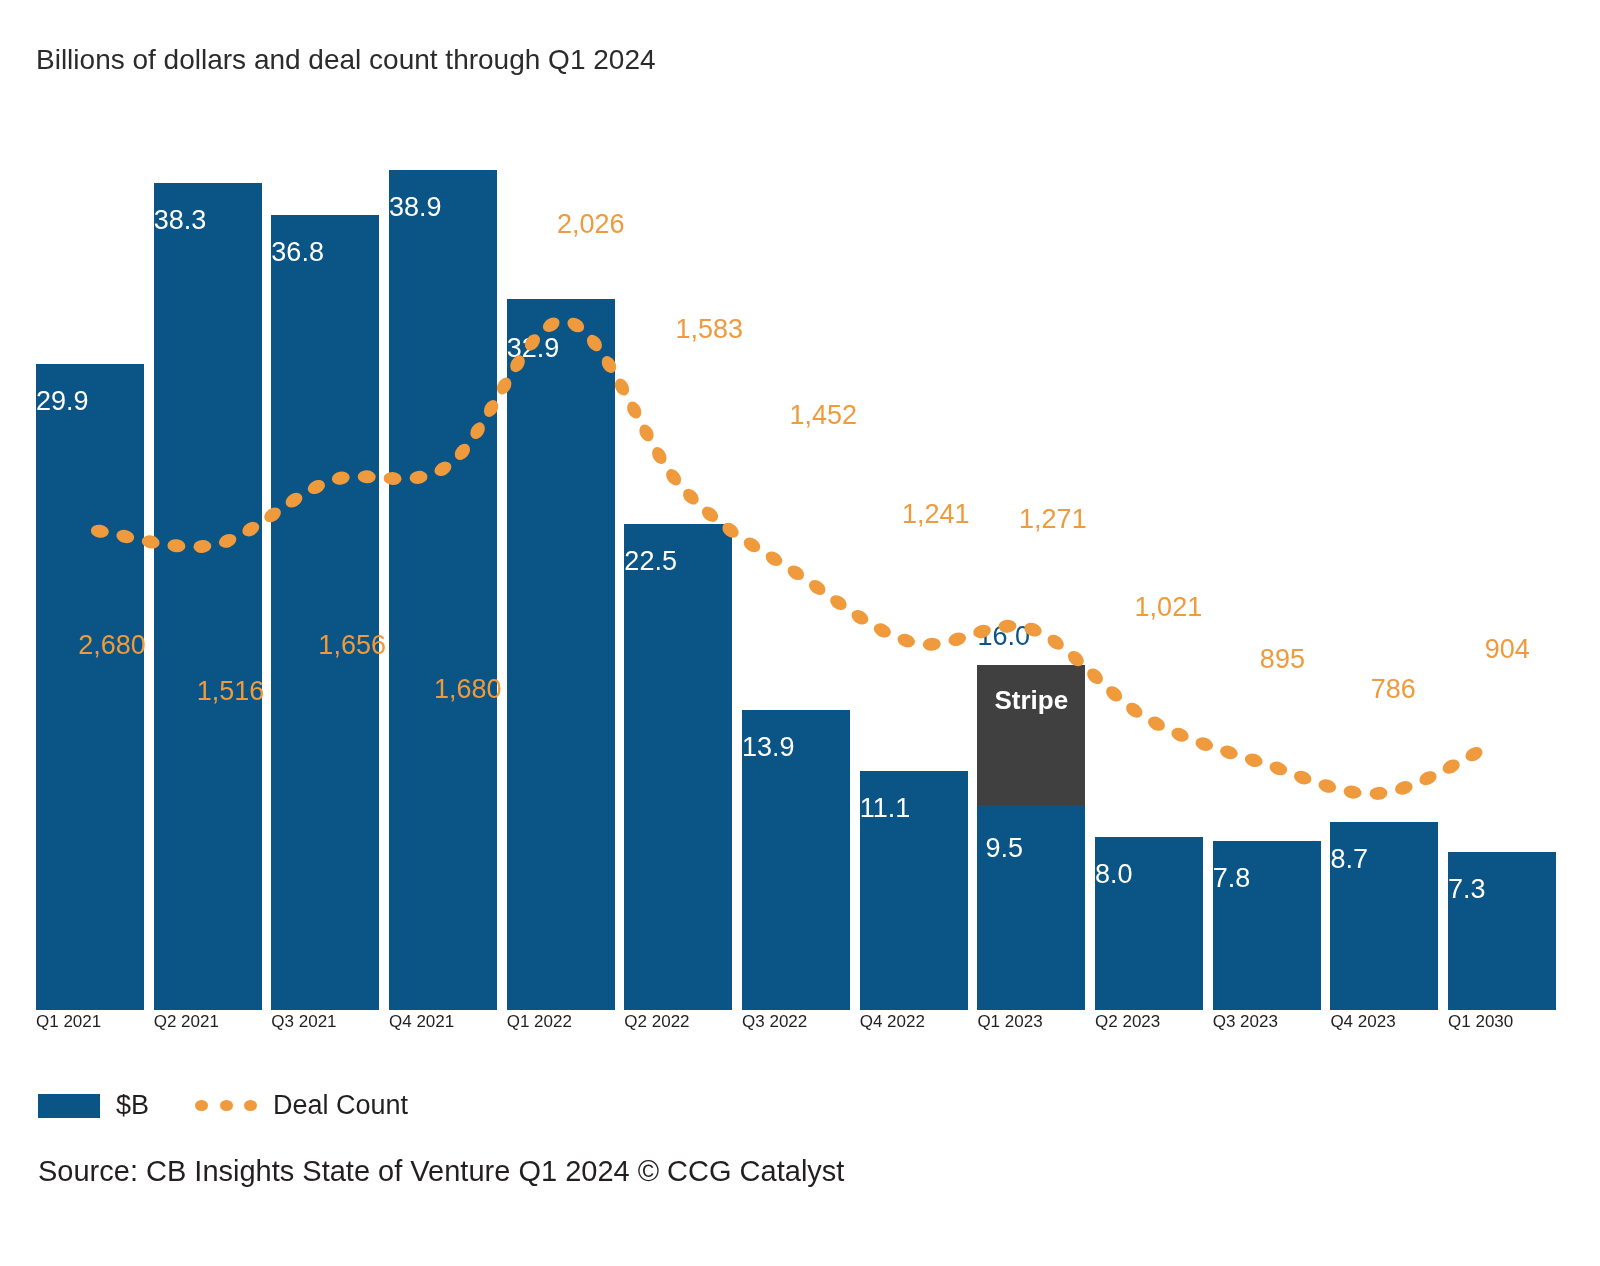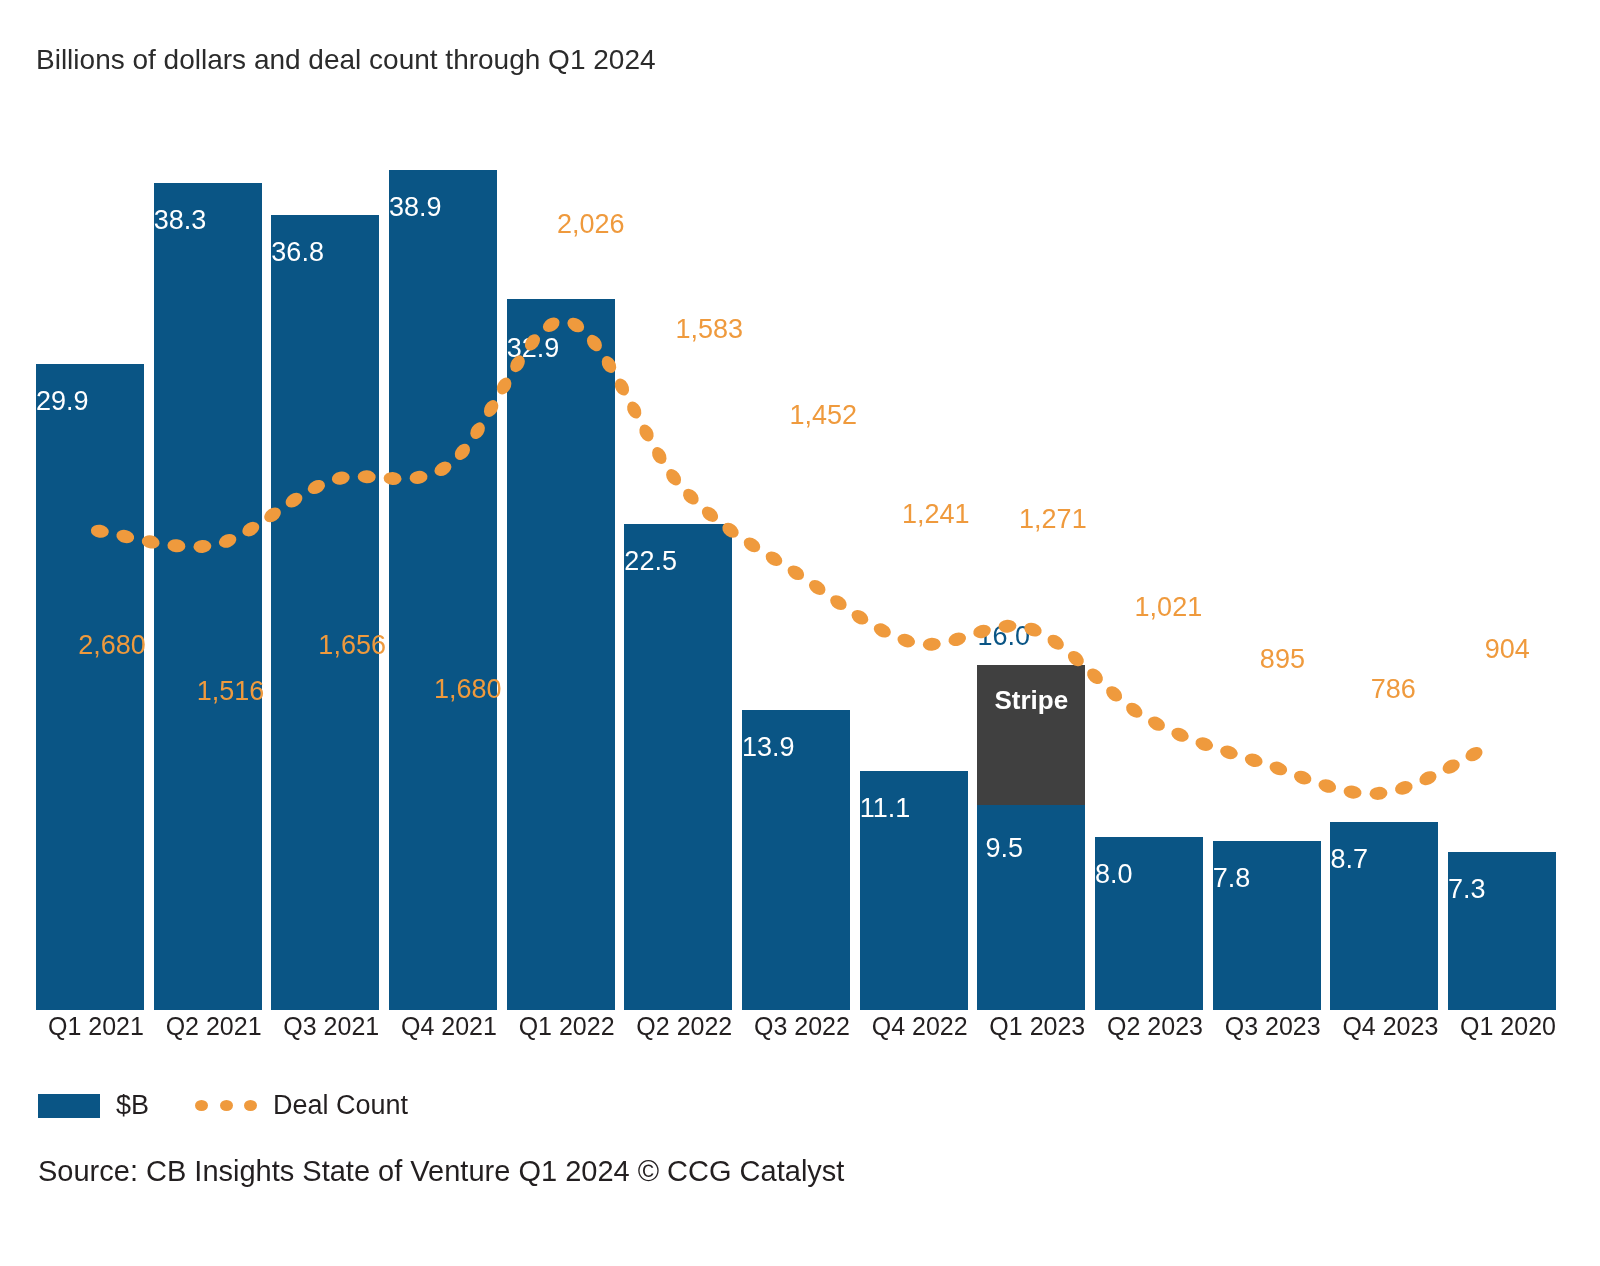--- a/index.html
+++ b/index.html
@@ -141,22 +141,22 @@
   .xaxis {
     position: absolute;
     left: 36px;
     top: 1012px;
     width: 1520px;
     display: flex;
     justify-content: space-between;
   }
   .xtick {
     width: 7.1%;
-    text-align: right;
-    font-size: 25px;
+    text-align: left;
+    font-size: 17px;
     color: #231f20;
     white-space: nowrap;
   }
 
   
   .legend {
     position: absolute;
     left: 38px;
     top: 1090px;
     display: flex;
@@ -401,21 +401,21 @@
       <div class="xtick">Q3 2021</div>
       <div class="xtick">Q4 2021</div>
       <div class="xtick">Q1 2022</div>
       <div class="xtick">Q2 2022</div>
       <div class="xtick">Q3 2022</div>
       <div class="xtick">Q4 2022</div>
       <div class="xtick">Q1 2023</div>
       <div class="xtick">Q2 2023</div>
       <div class="xtick">Q3 2023</div>
       <div class="xtick">Q4 2023</div>
-      <div class="xtick">Q1 2020</div>
+      <div class="xtick">Q1 2030</div>
     </div>
 
   <div class="legend">
     <div class="legend-item">
       <span class="legend-swatch"></span>
       <span class="legend-label">$B</span>
     </div>
     <div class="legend-item">
       <span class="legend-dots">
           <i></i>

